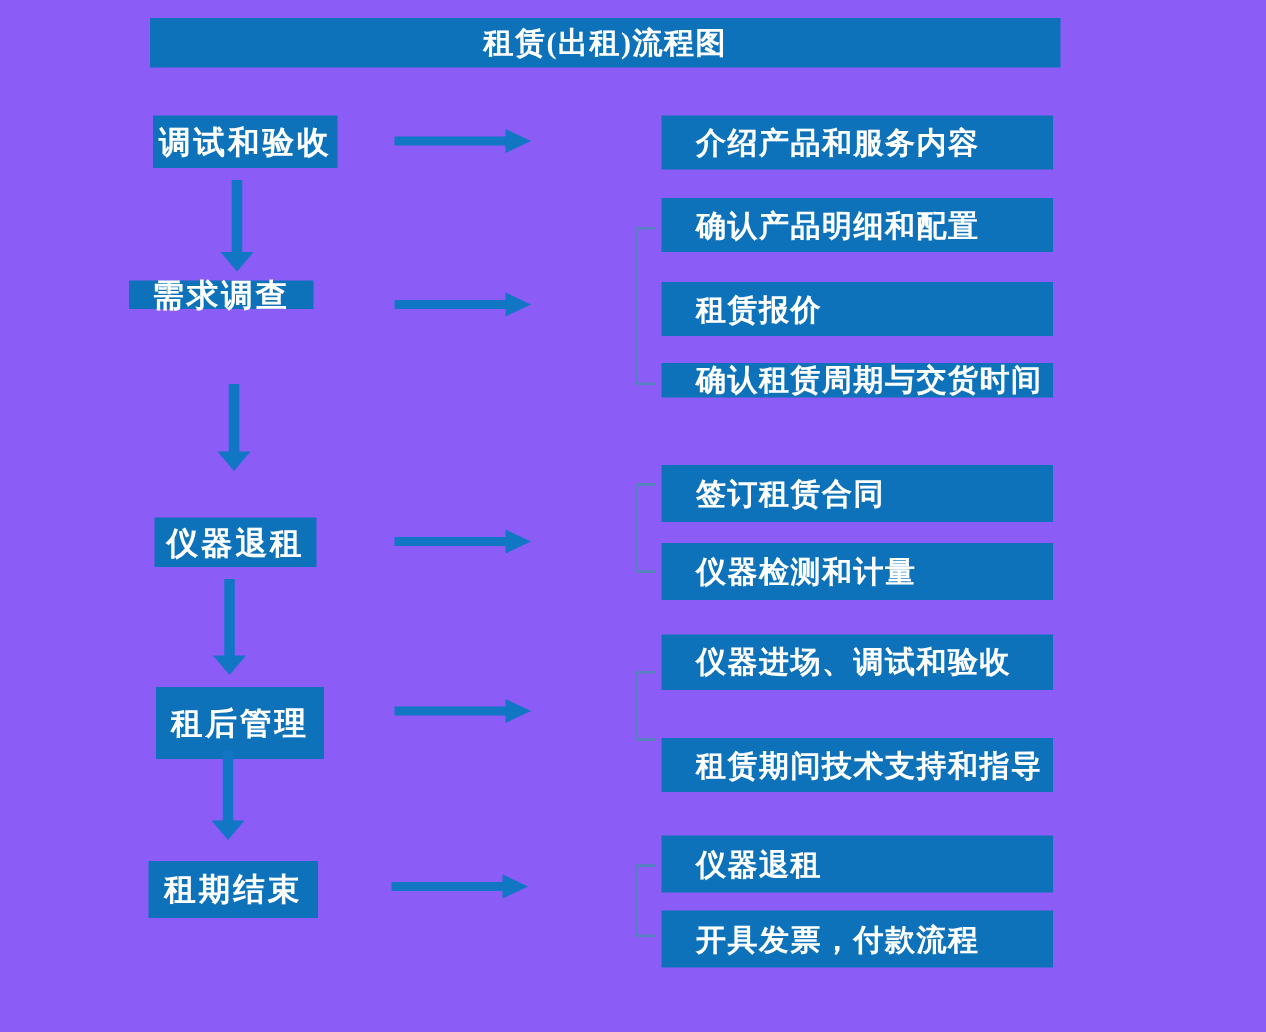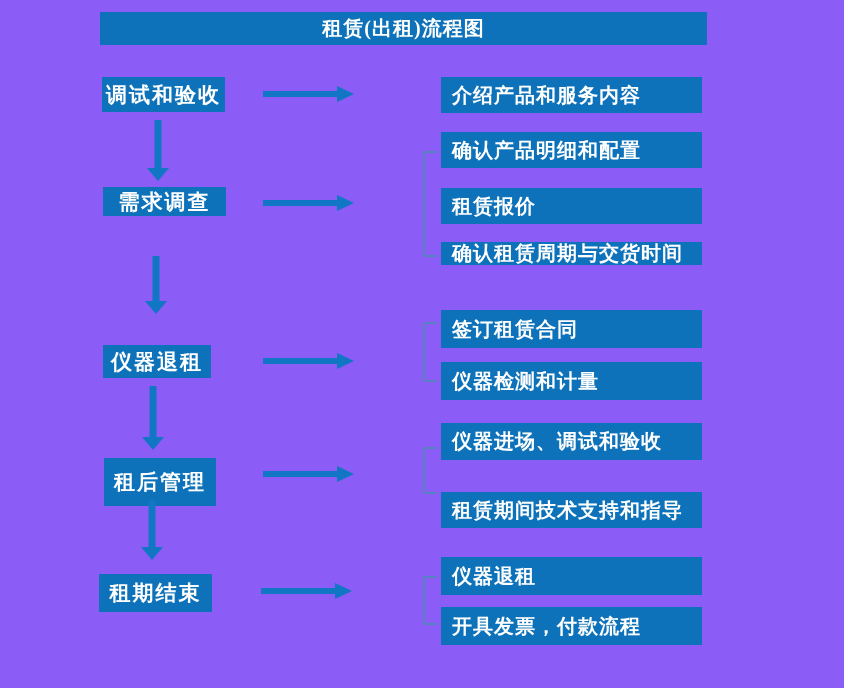--- a/index.html
+++ b/index.html
@@ -25,21 +25,21 @@
   }
   .lbox{
     position:absolute;background:var(--box);color:var(--text);
     display:flex;align-items:center;justify-content:center;
     font-size:21px;font-weight:bold;letter-spacing:2px;white-space:nowrap;
   }
   .rbox{
     position:absolute;left:441px;width:261px;
     background:var(--box);color:var(--text);
     display:flex;align-items:center;
-    padding-left:11px;font-size:20px;font-weight:bold;letter-spacing:1px;white-space:nowrap;
+    padding-left:23px;font-size:20px;font-weight:bold;letter-spacing:1px;white-space:nowrap;
   }
   .varrow{position:absolute;width:22px;}
   .varrow .shaft{
     position:absolute;left:50%;transform:translateX(-50%);
     top:0;bottom:12px;width:7px;background:var(--arrow);
   }
   .varrow .head{
     position:absolute;bottom:0;left:50%;transform:translateX(-50%);
     width:0;height:0;
     border-left:11px solid transparent;border-right:11px solid transparent;
@@ -61,21 +61,21 @@
   }
 </style>
 </head>
 <body>
 
 <div class="canvas">
 
   <div class="title">租赁(出租)流程图</div>
 
   <div class="lbox" style="left:102px;top:77px;width:123px;height:35px">调试和验收</div>
-  <div class="lbox" style="left:103px;top:187px;width:123px;height:29px">需求调查</div>
+  <div class="lbox" style="left:86px;top:187px;width:123px;height:19px">需求调查</div>
   <div class="lbox" style="left:103px;top:345px;width:108px;height:33px">仪器退租</div>
   <div class="lbox" style="left:104px;top:458px;width:112px;height:48px">租后管理</div>
   <div class="lbox" style="left:99px;top:574px;width:113px;height:38px">租期结束</div>
 
   <div class="varrow" style="left:147px;top:120px;height:61px">
       <i class="shaft"></i>
       <i class="head"></i>
     </div>
   <div class="varrow" style="left:145px;top:256px;height:58px">
       <i class="shaft"></i>

